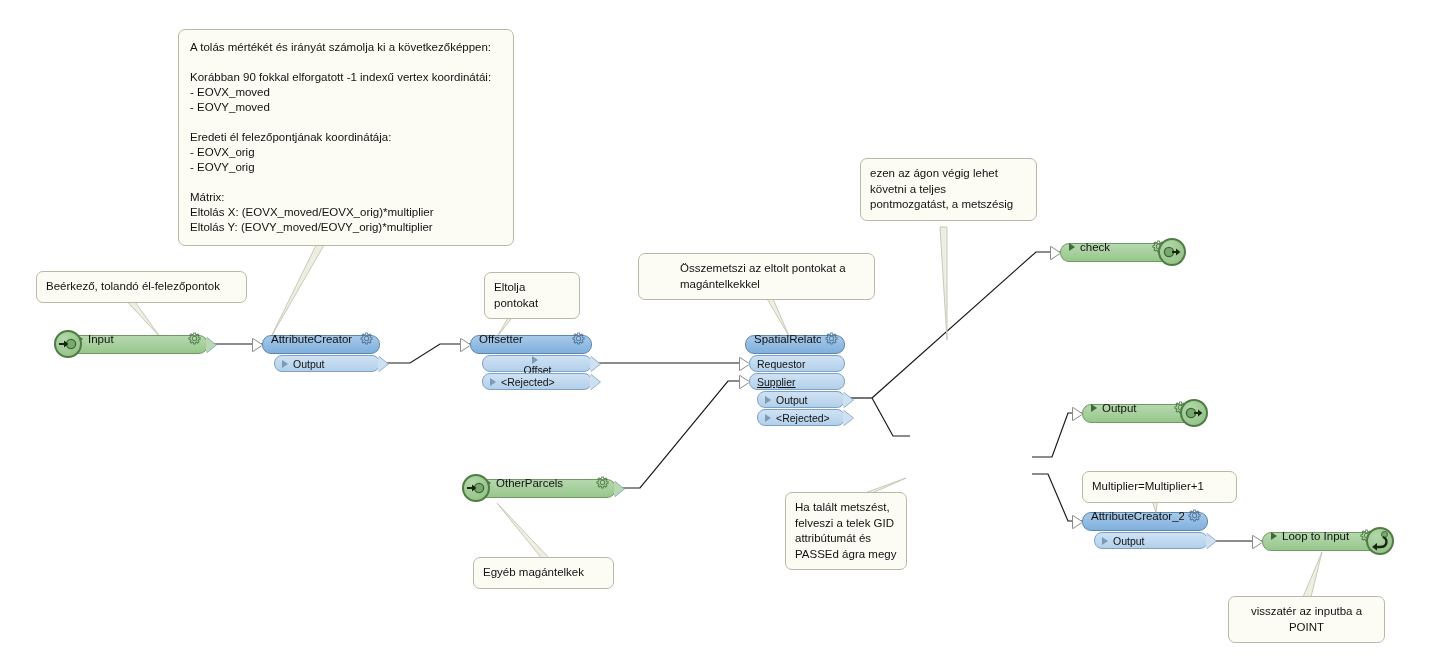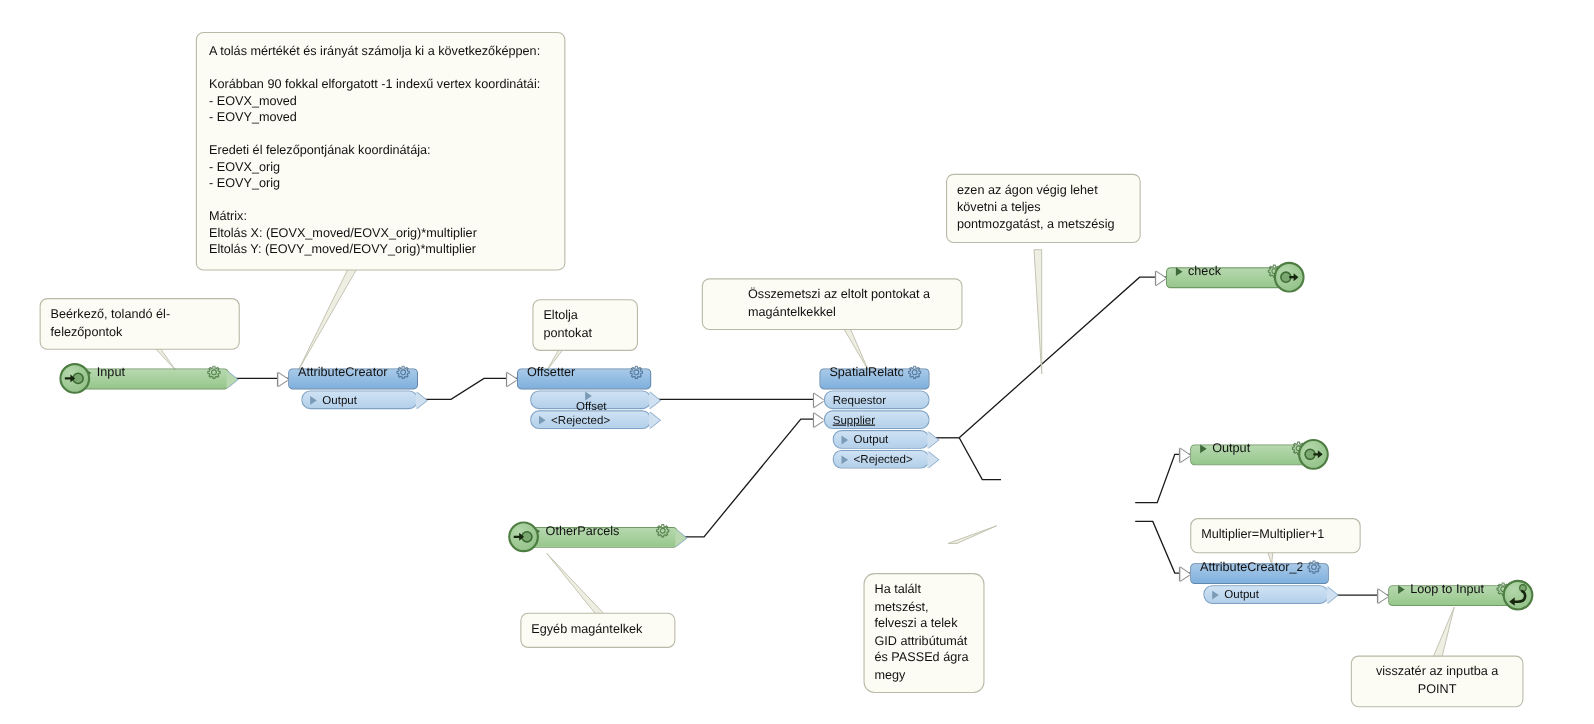--- a/index.html
+++ b/index.html
@@ -29,21 +29,21 @@
     z-index:6;
   }
   .note.big{font-size:11.5px;line-height:15px;padding:10px 11px;}
 
   
   .node{position:absolute;z-index:5;}
   .hdr{
     position:relative;
     box-sizing:border-box;
     height:19px;
-    border-radius:4px;
+    border-radius:9px;
     display:flex;align-items:center;
     font-size:11.5px;
     color:#111;
     padding:0 6px 12px 8px;
     white-space:nowrap;
   }
   .hdr .ttl{flex:1;overflow:hidden;}
   .tf .hdr{
     background:linear-gradient(#a8c9e8,#7fb0dd);
     border:1px solid #5f87ae;
@@ -183,31 +183,31 @@
 - EOVY_moved
 
 Eredeti él felezőpontjának koordinátája:
 - EOVX_orig
 - EOVY_orig
 
 Mátrix:
 Eltolás X: (EOVX_moved/EOVX_orig)*multiplier
 Eltolás Y: (EOVY_moved/EOVY_orig)*multiplier</div>
 
-  <div class="note" style="left:36px;top:271px;width:182px;">Beérkező, tolandó él-felezőpontok</div>
+  <div class="note" style="left:36px;top:271px;width:211px;">Beérkező, tolandó él-felezőpontok</div>
 
   <div class="note" style="left:484px;top:272px;width:96px;">Eltolja pontokat</div>
 
   <div class="note" style="left:638px;top:253px;width:237px;padding-left:41px;">Összemetszi az eltolt pontokat a magántelkekkel</div>
 
   <div class="note" style="left:860px;top:158px;width:177px;">ezen az ágon végig lehet követni a teljes pontmozgatást, a metszésig</div>
 
   <div class="note" style="left:473px;top:557px;width:141px;">Egyéb magántelkek</div>
 
-  <div class="note" style="left:785px;top:521px;width:110px;border-radius:10px;">Ha talált metszést, felveszi a telek GID attribútumát és PASSEd ágra megy</div>
+  <div class="note" style="left:785px;top:492px;width:122px;">Ha talált metszést, felveszi a telek GID attribútumát és PASSEd ágra megy</div>
 
   <div class="note" style="left:1082px;top:471px;width:155px;">Multiplier=Multiplier+1</div>
 
   <div class="note" style="left:1228px;top:596px;width:157px;text-align:center;">visszatér az inputba a POINT</div>
 
   <div class="node rw" style="left:68px;top:335px;width:140px;">
     <div class="hdr">
       <span class="tri"></span>
       <span class="ttl lbl">Input</span>
       <span class="gear">

